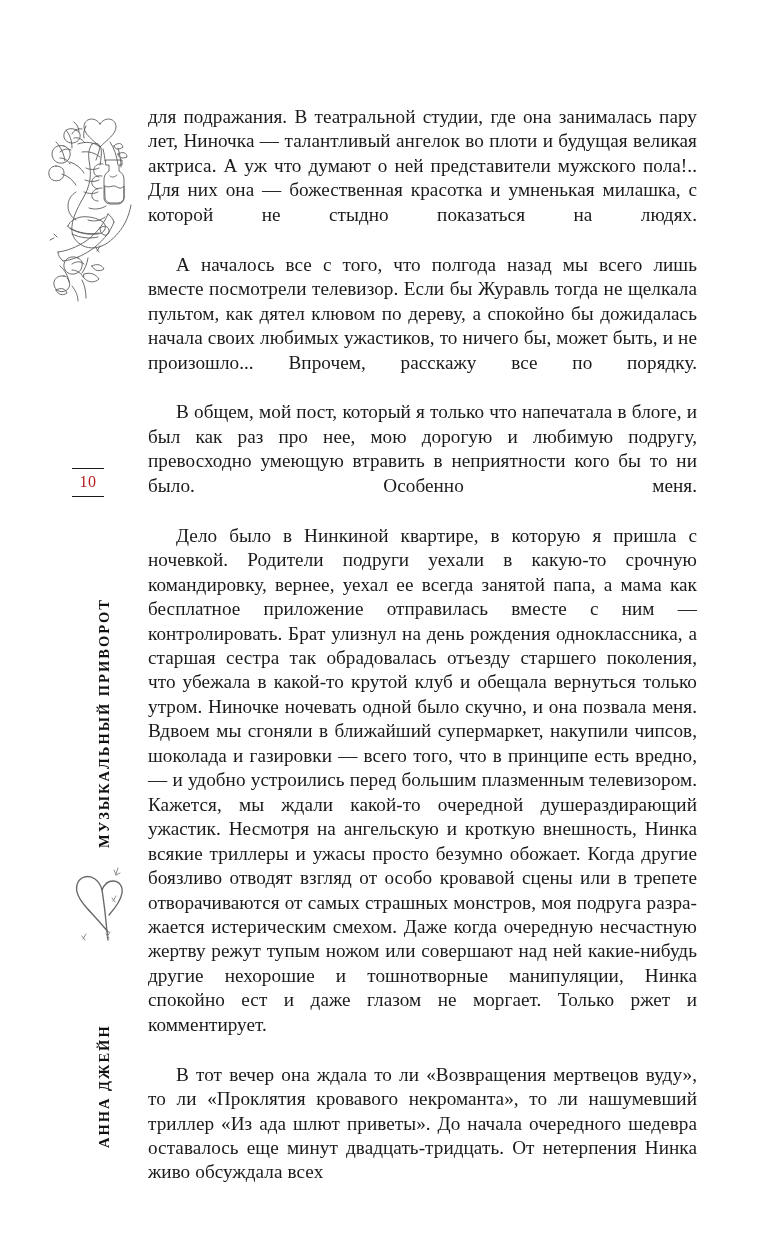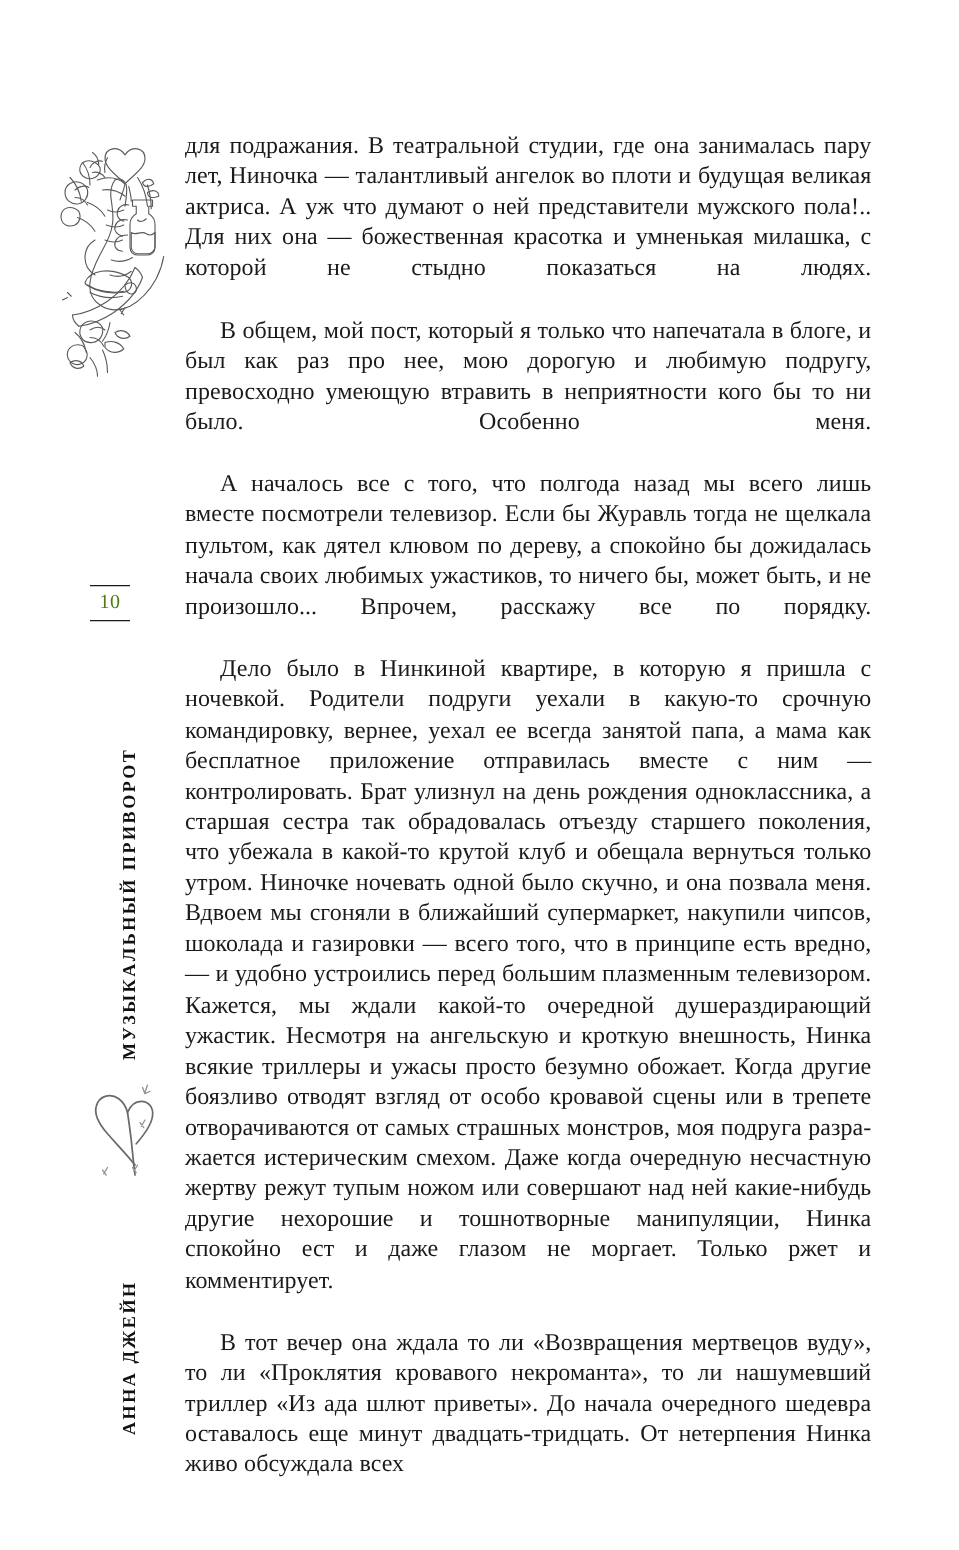--- a/index.html
+++ b/index.html
@@ -65,21 +65,21 @@
   #folio .rule {
     height: 1.4px;
     background: #1a1a1a;
     width: 100%;
   }
   #folio .folio-num {
     font-family: "Liberation Serif", "DejaVu Serif", serif;
     font-size: 16px;
     line-height: 1.65;
     letter-spacing: 0.5px;
-    color: #4d7c0f;
+    color: #b91c1c;
   }
 
   
   .vertical-head {
     position: absolute;
     left: 0;
     transform-origin: 0 0;
     transform: rotate(-90deg);
     white-space: nowrap;
     font-family: "Liberation Serif", "DejaVu Serif", serif;
@@ -222,19 +222,19 @@
           <path d="M44 72 l3 4 M48 70 l-3 5"></path>
         </g>
       </svg>
     </div>
 
     <div class="vertical-head" id="running-author">АННА ДЖЕЙН</div>
   </div>
 
   <div id="text-column">
     <p class="cont">для подражания. В театральной студии, где она занима­лась пару лет, Ниночка — талантливый ангелок во плоти и будущая великая актриса. А уж что думают о ней пред­ставители мужского пола!.. Для них она — божественная красотка и умненькая милашка, с которой не стыдно по­казаться на людях.</p>
+    <p>А началось все с того, что полгода назад мы всего лишь вместе посмотрели телевизор. Если бы Журавль тогда не щелкала пультом, как дятел клювом по дереву, а спокойно бы дожидалась начала своих любимых ужас­тиков, то ничего бы, может быть, и не произошло... Впро­чем, расскажу все по порядку.</p>
     <p>В общем, мой пост, который я только что напечатала в блоге, и был как раз про нее, мою дорогую и любимую подругу, превосходно умеющую втравить в неприятности кого бы то ни было. Особенно меня.</p>
-    <p>А началось все с того, что полгода назад мы всего лишь вместе посмотрели телевизор. Если бы Журавль тогда не щелкала пультом, как дятел клювом по дереву, а спокойно бы дожидалась начала своих любимых ужас­тиков, то ничего бы, может быть, и не произошло... Впро­чем, расскажу все по порядку.</p>
     <p>Дело было в Нинкиной квартире, в которую я пришла с ночевкой. Родители подруги уехали в какую-то сроч­ную командировку, вернее, уехал ее всегда занятой папа, а мама как бесплатное приложение отправилась вместе с ним — контролировать. Брат улизнул на день рождения одноклассника, а старшая сестра так обрадовалась отъ­езду старшего поколения, что убежала в какой-то кру­той клуб и обещала вернуться только утром. Ниночке но­чевать одной было скучно, и она позвала меня. Вдвоем мы сгоняли в ближайший супермаркет, накупили чипсов, шоколада и газировки — всего того, что в принципе есть вредно, — и удобно устроились перед большим плазмен­ным телевизором. Кажется, мы ждали какой-то очеред­ной душераздирающий ужастик. Несмотря на ангельскую и кроткую внешность, Нинка всякие триллеры и ужасы просто безумно обожает. Когда другие боязливо отводят взгляд от особо кровавой сцены или в трепете отворачи­ваются от самых страшных монстров, моя подруга разра­жается истерическим смехом. Даже когда очередную не­счастную жертву режут тупым ножом или совершают над ней какие-нибудь другие нехорошие и тошнотворные ма­нипуляции, Нинка спокойно ест и даже глазом не морга­ет. Только ржет и комментирует.</p>
     <p class="force-justify-all">В тот вечер она ждала то ли «Возвращения мертвецов вуду», то ли «Проклятия кровавого некроманта», то ли нашумевший триллер «Из ада шлют приветы». До нача­ла очередного шедевра оставалось еще минут двадцать-тридцать. От нетерпения Нинка живо обсуждала всех</p>
   </div>
 
 </div>
 
 </body></html>

